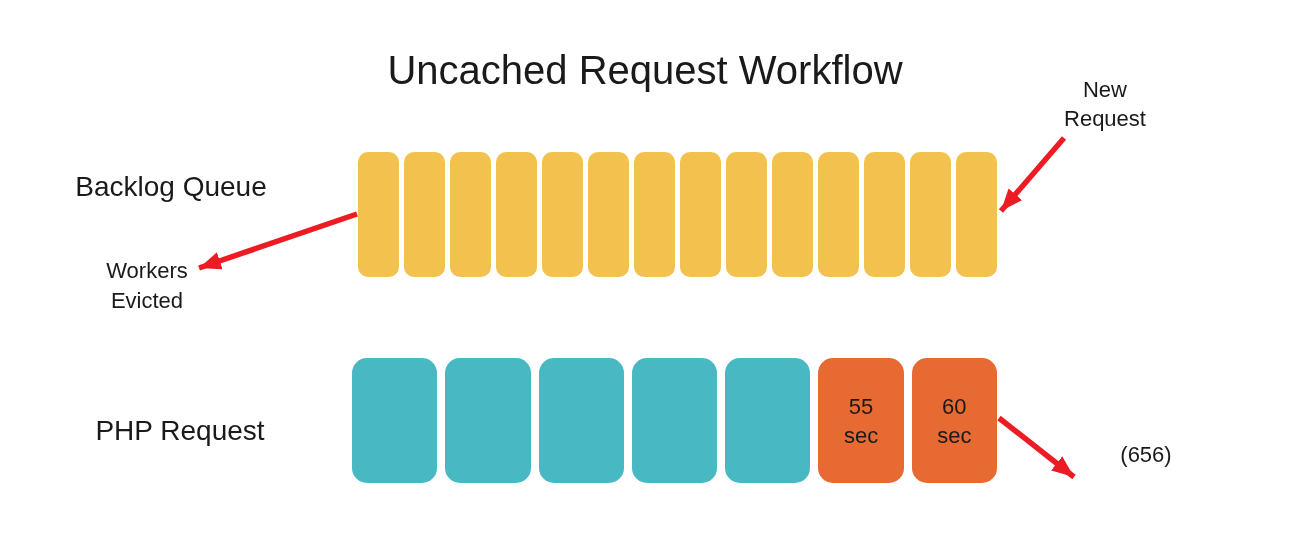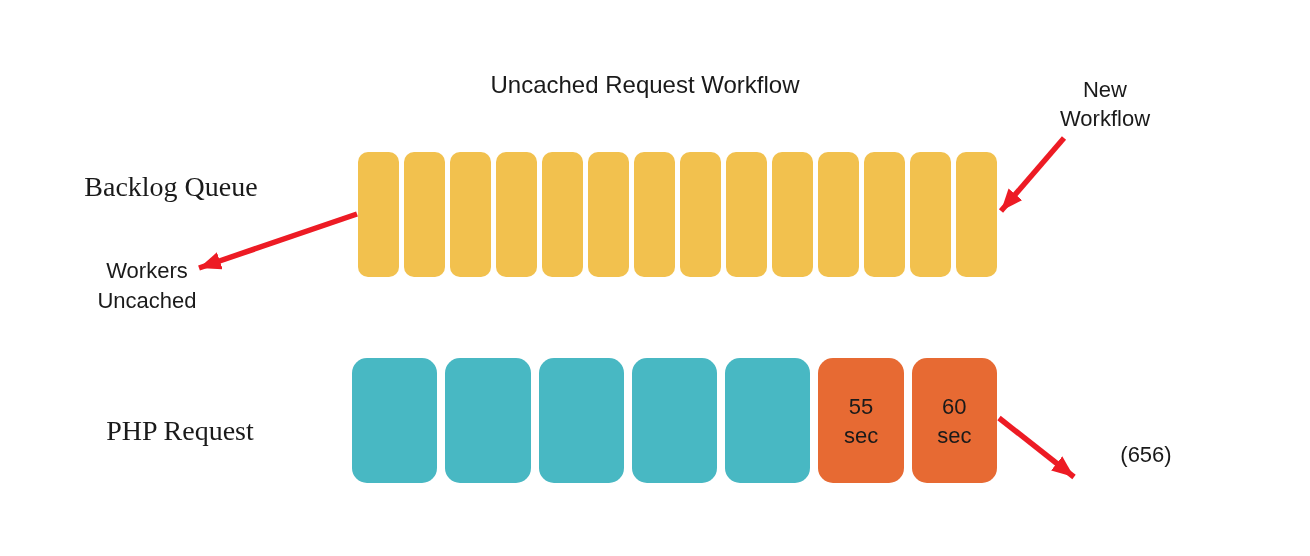--- a/index.html
+++ b/index.html
@@ -16,37 +16,36 @@
     width: 1310px;
     height: 556px;
     background: #ffffff;
     font-family: "Liberation Sans", sans-serif;
     color: var(--text);
     overflow: hidden;
   }
   .title {
     position: absolute;
     left: 385px;
-    top: 71px;
+    top: 47px;
     width: 520px;
     margin: 0;
     text-align: center;
-    font-size: 24px;
+    font-size: 40px;
     font-weight: 400;
     line-height: 1.15;
     color: var(--text);
     white-space: nowrap;
   }
   .row-label {
     position: absolute;
     font-size: 28px;
     line-height: 32px;
     text-align: center;
     white-space: nowrap;
-    font-family: Liberation Serif, serif;
   }
   .backlog-label { left: 56px;  top: 171px; width: 230px; }
   .workers-label { left: 70px;  top: 415px; width: 220px; }
 
   .queue {
     position: absolute;
     left: 358px; top: 152px;
     width: 639px; height: 125px;
     display: flex;
     gap: 4.5px;
@@ -135,26 +134,26 @@
         <div>sec</div>
       </div>
       <div class="worker long">
         <div>60</div>
         <div>sec</div>
       </div>
     </div>
 
   <div class="annotation new-request">
     <div>New</div>
-    <div>Workflow</div>
+    <div>Request</div>
   </div>
 
   <div class="annotation oldest-evicted">
     <div>Workers</div>
-    <div>Uncached</div>
+    <div>Evicted</div>
   </div>
 
   <div class="annotation rejected">
     <div>(656)</div>
   </div>
 
   <svg class="arrows" viewBox="0 0 1310 556" aria-hidden="true">
     <defs>
       <marker id="ah" markerUnits="userSpaceOnUse" markerWidth="24" markerHeight="20" refX="22" refY="9" orient="auto">
         <polygon points="0,0 22,9 0,18" class="arrow-head"></polygon>

